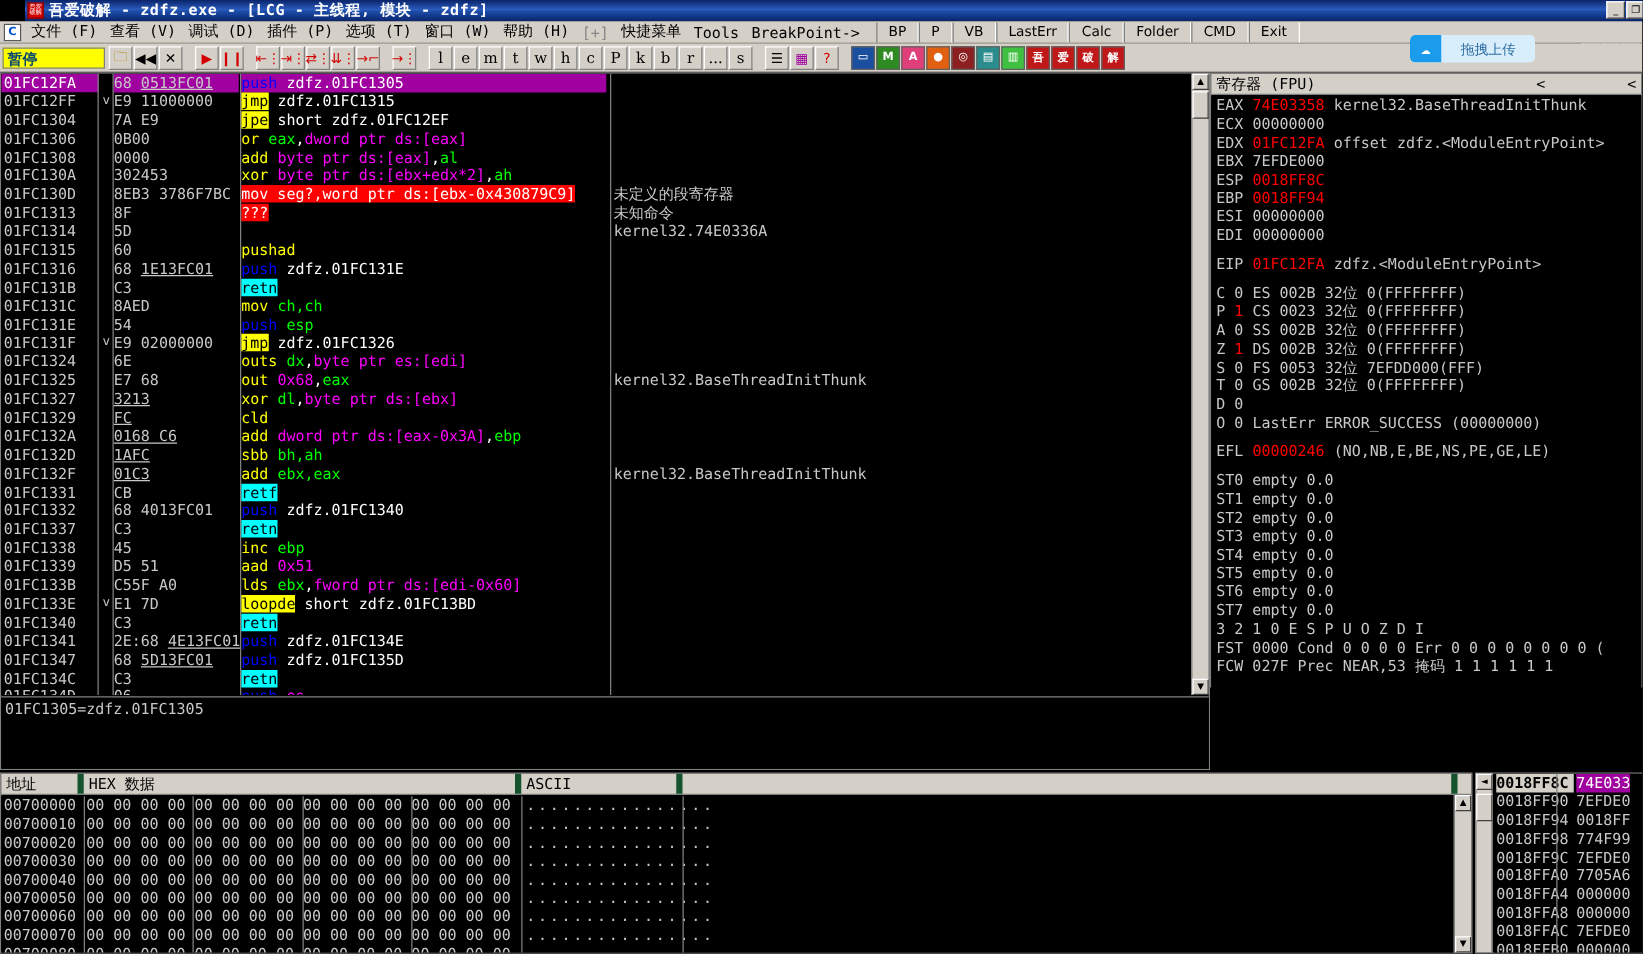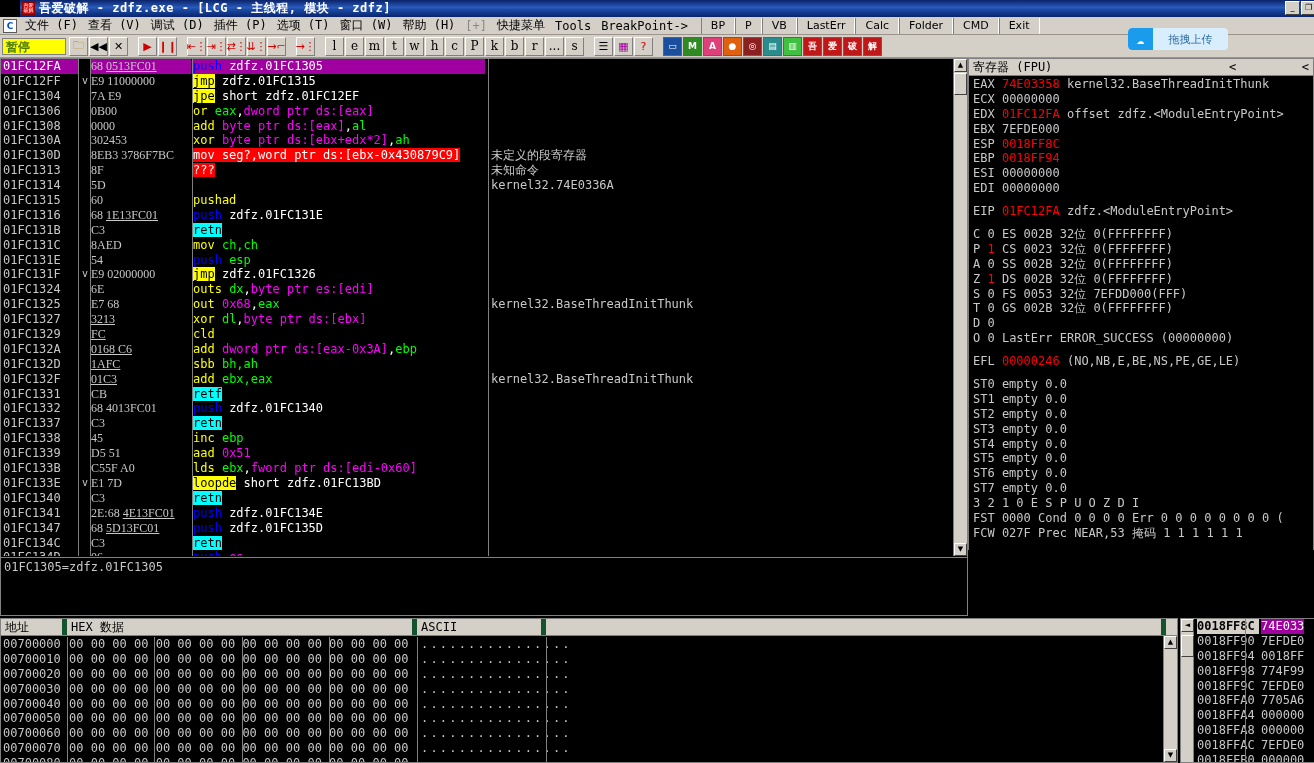--- a/index.html
+++ b/index.html
@@ -65,22 +65,22 @@
   }
   .qbtn:first-child { border-left: 1px solid #808080; }
 
   
   .toolbar {
     position:absolute; left:0; top:35px; width:1314px; height:23px;
     background:#d4d0c8; display:flex; align-items:center;
     border-bottom: 1px solid #9a948c;
   }
   .statusbox {
-    width:64px; height:17px; margin-left:2px; background:#ffff00;
-    color:#4d7c0f; font-family:Liberation Serif, serif; font-weight:bold;
+    width:82px; height:17px; margin-left:2px; background:#ffff00;
+    color:#0c4a6e; font-family:Liberation Serif, serif; font-weight:bold;
     font-size:12px; line-height:17px; padding-left:3px;
     border:1px solid #808080;
   }
   .tgroup { display:flex; align-items:center; margin-left:3px; }
   .tb {
     width:19px; height:19px; margin-right:1px;
     background:#d4d0c8; border:1px solid #d4d0c8;
     display:flex; align-items:center; justify-content:center;
     font-size:11px; color:#000; font-family:"DejaVu Sans", sans-serif;
     position: relative;
@@ -118,21 +118,21 @@
     background:#000; overflow:hidden;
     font-family:"DejaVu Sans Mono", monospace; font-size:12px;
   }
   .drow { height:14.9px; line-height:14.9px; white-space:nowrap; position:relative; }
   .drow .c-addr {
     position:absolute; left:0; width:78px; padding-left:2px;
     color:#c8c8c8; background:#000;
   }
   .drow.sel .c-addr { background:#a000a0; color:#fff; }
   .drow .c-arrow { position:absolute; left:78px; width:12px; text-align:center; color:#c8c8c8; font-size:10px;}
-  .drow .c-hex { position:absolute; left:90px; width:100px; color:#c8c8c8;font-family:Liberation Serif, serif; }
+  .drow .c-hex { position:absolute; left:90px; width:100px; color:#c8c8c8; }
   .drow .c-hex .ul { text-decoration: underline; }
   .drow .c-ins { position:absolute; left:192px; width:292px; color:#c8c8c8; }
   .drow .c-cmt { position:absolute; left:490px; color:#c8c8c8; }
   .drow.sel .c-hex, .drow.sel .c-ins, .drow.sel .c-arrow { background:#a000a0; }
 
   .mn-jmp  { background:#ffff00; color:#000; }
   .mn-ret  { background:#00ffff; color:#000; }
   .mn-bad  { background:#ff0000; color:#fff; }
   .mn-push { color:#0000ff; }
   .mn-yel  { color:#ffff00; }

